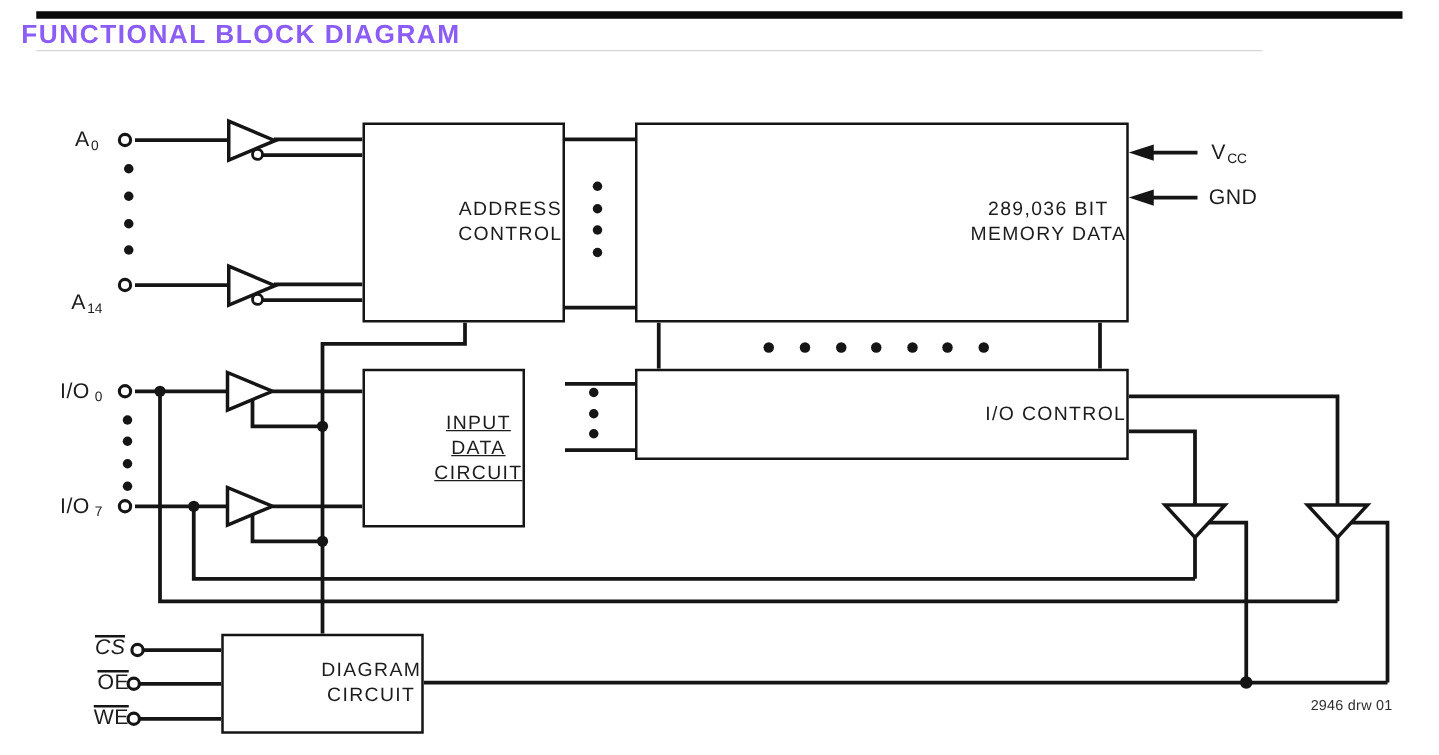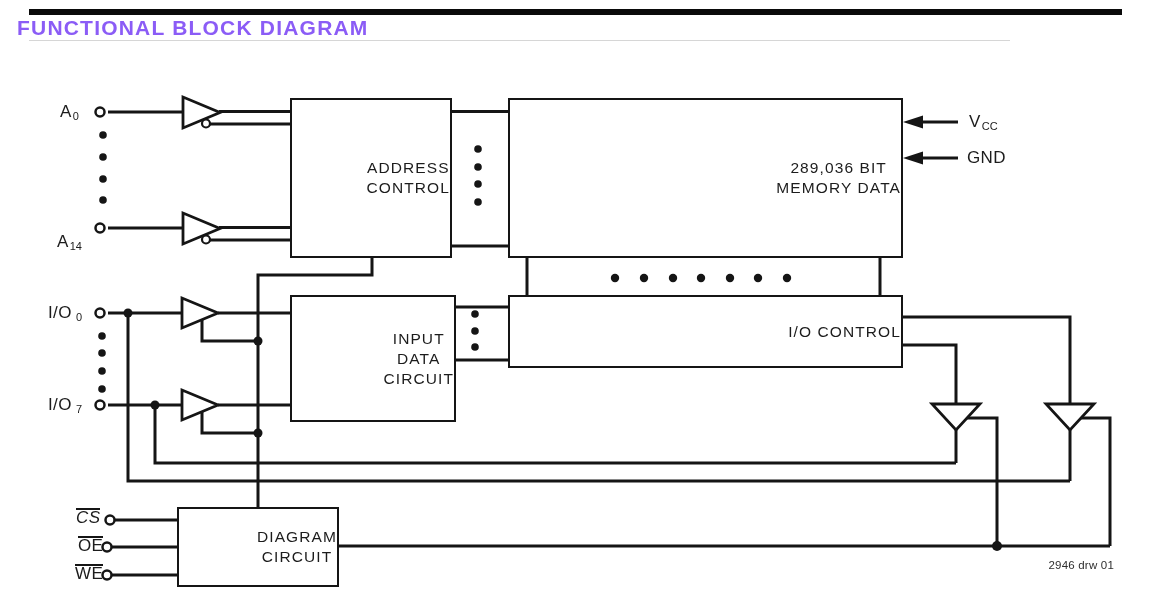--- a/index.html
+++ b/index.html
@@ -134,21 +134,21 @@
     </div>
   </div>
 
   <div class="box" style="left:508px;top:98px;width:395px;height:160px;">
     <div>
       <div>289,036 BIT</div>
       <div>MEMORY DATA</div>
     </div>
   </div>
 
-  <div class="box" style="left:290px;top:295px;width:166px;height:127px;">
+  <div class="box" style="left:290px;top:295px;width:130px;height:127px;text-decoration:underline;">
     <div>
       <div>INPUT</div>
       <div>DATA</div>
       <div>CIRCUIT</div>
     </div>
   </div>
 
   <div class="box" style="left:508px;top:295px;width:395px;height:73px;">
     <div>I/O CONTROL</div>
   </div>

